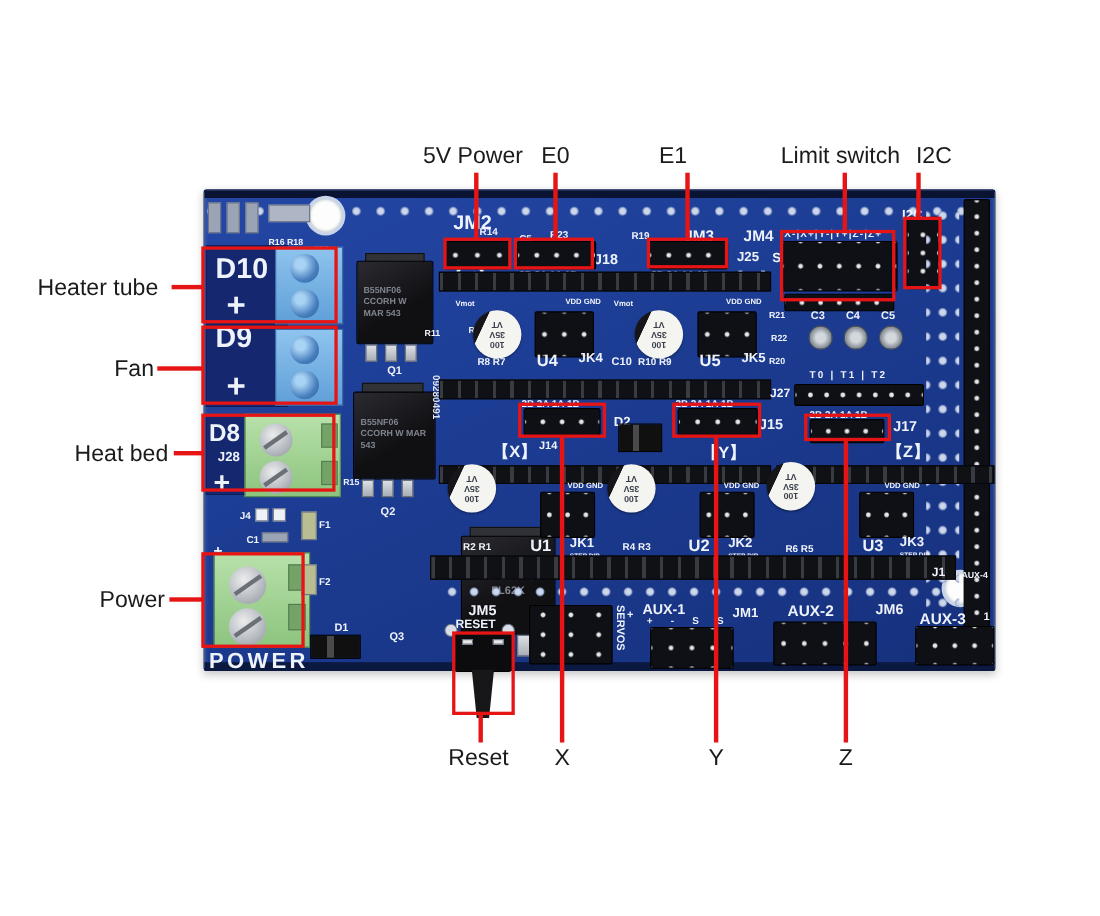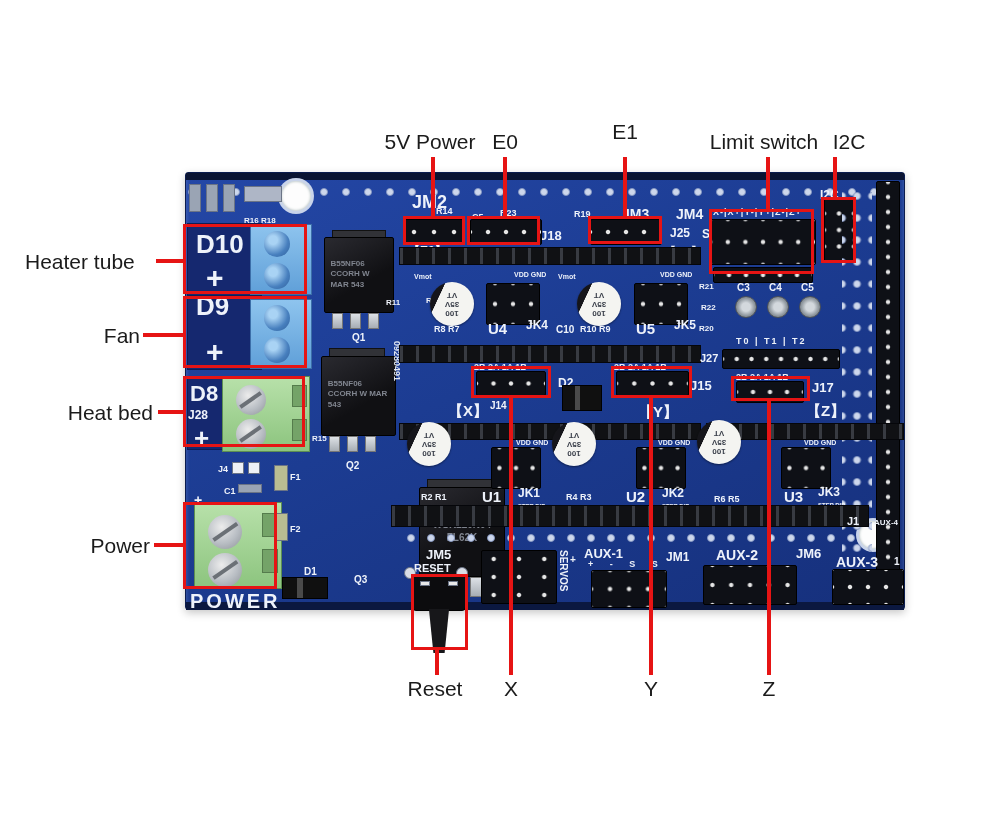--- a/index.html
+++ b/index.html
@@ -72,21 +72,21 @@
 
   <div class="panel" style="left:1px;top:125px;width:75px;height:72px"></div>
   <span class="ss" style="left:10px;top:120px;font-size:26px">D9</span>
   <span class="ss" style="left:20px;top:164px;font-size:30px">+</span>
   <div class="term-blue" style="left:64px;top:126px;width:62px;height:70px"></div>
   <div class="screw-blue" style="left:78px;top:132px;width:26px;height:26px"></div>
   <div class="screw-blue" style="left:78px;top:164px;width:26px;height:26px"></div>
 
   <div class="panel" style="left:1px;top:205px;width:48px;height:72px"></div>
   <span class="ss" style="left:4px;top:210px;font-size:22px">D8</span>
-  <span class="ss" style="left:2px;top:236px;font-size:12px">J28</span>
+  <span class="ss" style="left:12px;top:236px;font-size:12px">J28</span>
   <span class="ss" style="left:8px;top:252px;font-size:26px">+</span>
   <div class="term-green" style="left:36px;top:203px;width:88px;height:76px"></div>
   <div class="gtab" style="left:106px;top:212px;width:15px;height:22px"></div>
   <div class="gtab" style="left:106px;top:246px;width:15px;height:22px"></div>
   <div class="screw" style="left:50px;top:212px;width:30px;height:30px"></div>
   <div class="screw" style="left:50px;top:246px;width:30px;height:30px"></div>
 
   <span class="ss" style="left:32px;top:292px;font-size:9px">J4</span>
   <div class="smd" style="left:46px;top:289px;width:12px;height:12px;background:#eef1f5"></div>
   <div class="smd" style="left:62px;top:289px;width:12px;height:12px;background:#eef1f5"></div>
@@ -302,23 +302,23 @@
 <div class="rline" style="left:143px;top:333px;width:41px;height:4px"></div>
 <div class="rline" style="left:158px;top:410px;width:26px;height:4px"></div>
 <div class="rline" style="left:154px;top:543px;width:30px;height:4px"></div>
 <div class="rline" style="left:435px;top:649px;width:4px;height:26px"></div>
 <div class="rline" style="left:509px;top:397px;width:4px;height:278px"></div>
 <div class="rline" style="left:649px;top:397px;width:4px;height:278px"></div>
 <div class="rline" style="left:767px;top:400px;width:4px;height:275px"></div>
 
 <div class="callout" style="left:378px;top:130px;width:104px;text-align:center">5V Power</div>
 <div class="callout" style="left:479px;top:130px;width:52px;text-align:center">E0</div>
-<div class="callout" style="left:599px;top:120px;width:52px;text-align:center">E1</div>
+<div class="callout" style="left:599px;top:130px;width:52px;text-align:left">E1</div>
 <div class="callout" style="left:694px;top:130px;width:140px;text-align:center">Limit switch</div>
 <div class="callout" style="left:826px;top:130px;width:46px;text-align:center">I2C</div>
-<div class="callout" style="left:25px;top:250px;width:128px;text-align:left">Heater tube</div>
+<div class="callout" style="left:25px;top:250px;width:128px;text-align:center">Heater tube</div>
 <div class="callout" style="left:25px;top:324px;width:115px;text-align:right">Fan</div>
 <div class="callout" style="left:25px;top:401px;width:128px;text-align:right">Heat bed</div>
 <div class="callout" style="left:25px;top:534px;width:125px;text-align:right">Power</div>
 <div class="callout" style="left:403px;top:677px;width:64px;text-align:center">Reset</div>
 <div class="callout" style="left:491px;top:677px;width:40px;text-align:center">X</div>
 <div class="callout" style="left:631px;top:677px;width:40px;text-align:center">Y</div>
 <div class="callout" style="left:749px;top:677px;width:40px;text-align:center">Z</div>
 
 </body></html>

